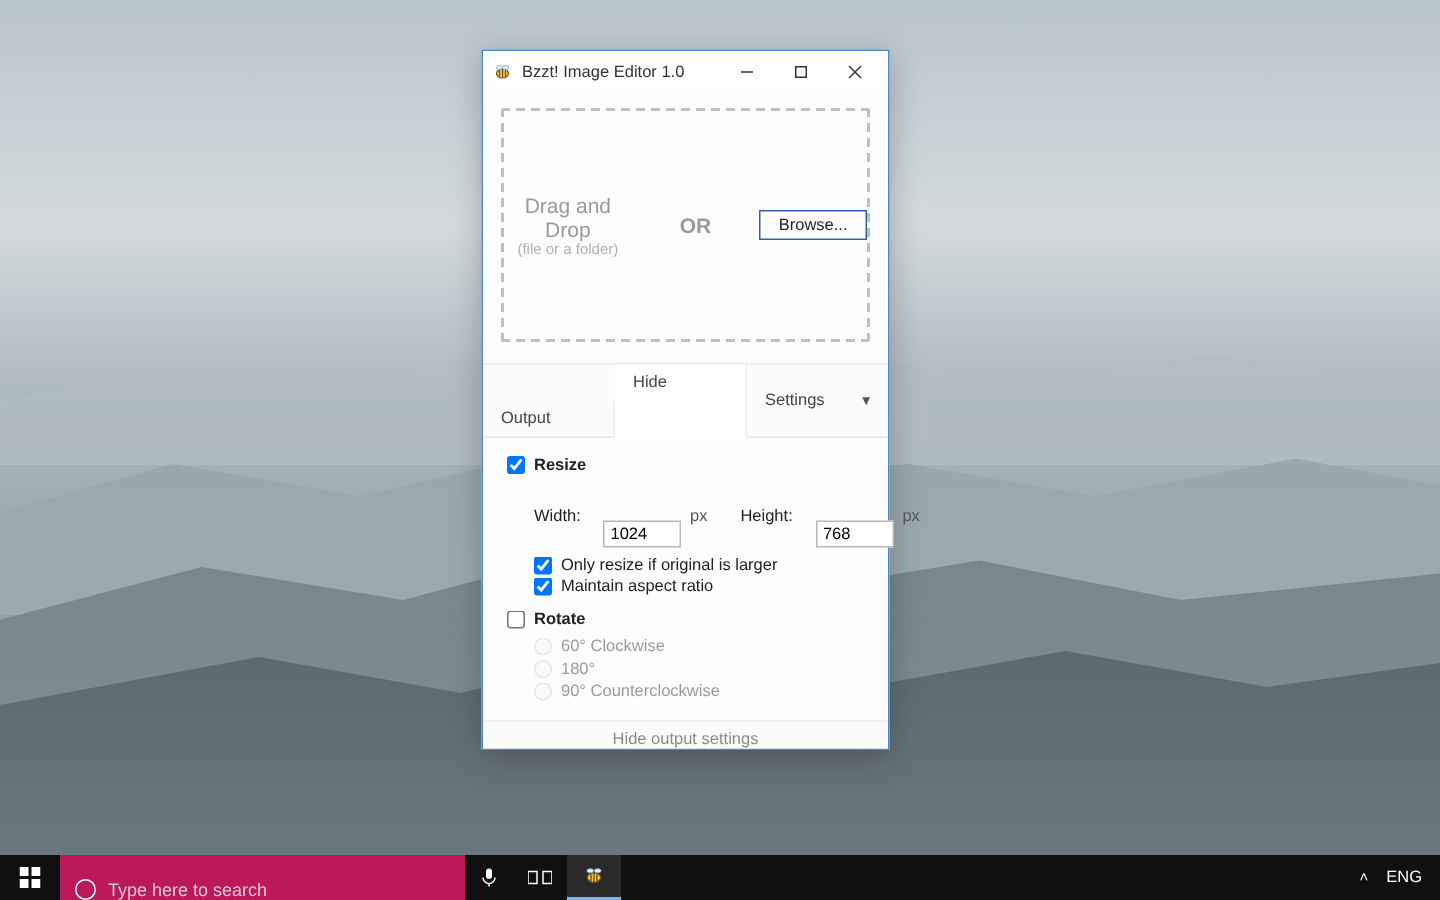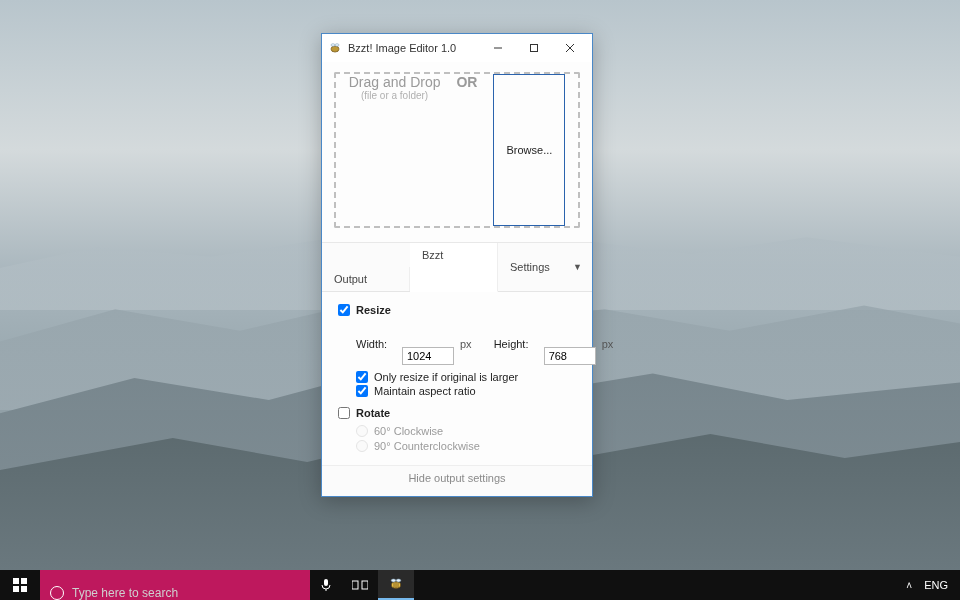--- a/index.html
+++ b/index.html
@@ -27,21 +27,21 @@
   height: 28px; display: flex; align-items: center; padding: 0 4px 0 6px;
   background: #fff;
 }
 .titlebar .app-icon { width: 14px; height: 14px; margin-right: 6px; display: inline-flex; align-items: center; justify-content: center; }
 .titlebar .title { font-size: 11px; color: #333; flex: 1; }
 .titlebar .ctl { width: 36px; height: 24px; display: inline-flex; align-items: center; justify-content: center; color: #333; font-size: 11px; }
 
 .dropzone {
   margin: 10px 12px 14px 12px; height: 156px;
   border: 2px dashed #bfbfbf; border-radius: 2px;
-  display: flex; justify-content: center; gap: 16px;
+  display: flex; align-items: center; justify-content: center; gap: 32px;
 }
 .dz-text { text-align: center; color: #9a9a9a; }
 .dz-main { font-size: 14px; }
 .dz-sub { font-size: 10px; color: #b0b0b0; }
 .dz-or { font-size: 14px; font-weight: 600; color: #9a9a9a; }
 .browse-btn {
   border: 1px solid #2a63ad; background: #fdfdfd; color: #222;
   font-size: 11px; padding: 3px 12px; cursor: default;
 }
 
@@ -61,21 +61,21 @@
 .row label.k { min-width: 40px; }
 .numbox { width: 52px; height: 18px; border: 1px solid #b8b8b8; font-size: 11px; padding: 0 4px; margin-top: 25px; }
 .unit { color: #555; }
 .sub { margin-left: 18px; display: flex; align-items: center; gap: 6px; margin-top: 2px; }
 .rotate { margin-top: 10px; }
 .rotate .opts { margin-left: 18px; margin-top: 4px; color: #9b9b9b; }
 .rotate .opts div { display: flex; align-items: center; gap: 6px; margin: 3px 0; }
 input[type=checkbox], input[type=radio] { width: 12px; height: 12px; }
 input[type=radio]:disabled { opacity: .55; }
 .footer-link {
-  border-top: 1px solid #eee; text-align: center; padding: 6px 0 12px 0;
+  border-top: 1px solid #eee; text-align: center; padding: 6px 0 0 0;
   font-size: 11px; color: #8a8a8a; background: #fbfbfb;
 }
 
 
 .taskbar {
   position: absolute; left: 0; right: 0; bottom: 0; height: 30px;
   background: #101010; color: #fff; display: flex; align-items: stretch;
   font-size: 12px;
 }
 .tb-btn { display: inline-flex; align-items: center; justify-content: center; padding: 0 10px; color: #fff; }
@@ -134,21 +134,21 @@
       <div class="dz-text">
         <div class="dz-main">Drag and Drop</div>
         <div class="dz-sub">(file or a folder)</div>
       </div>
       <div class="dz-or">OR</div>
       <button class="browse-btn">Browse...</button>
     </div>
 
     <div class="tabs">
       <div class="tab output">Output</div>
-      <div class="tab edit">Bzzt</div>
+      <div class="tab edit">Hide</div>
       <div class="tab settings">
         <span>Settings</span>
         <span class="caret">▼</span>
       </div>
     </div>
 
     <div class="panel">
       <div class="section-hd">
         <input type="checkbox" checked="" style="">
         <span>Resize</span>
@@ -175,20 +175,24 @@
           <input type="checkbox" style="">
           <span>Rotate</span>
         </div>
         <div class="opts">
           <div>
             <input type="radio" name="rot" disabled="" style="">
             <span>60° Clockwise</span>
           </div>
           <div>
             <input type="radio" name="rot" disabled="" style="">
+            <span>180°</span>
+          </div>
+          <div>
+            <input type="radio" name="rot" disabled="" style="">
             <span>90° Counterclockwise</span>
           </div>
         </div>
       </div>
     </div>
 
     <div class="footer-link">Hide output settings</div>
   </div>
 
   <div class="taskbar">

